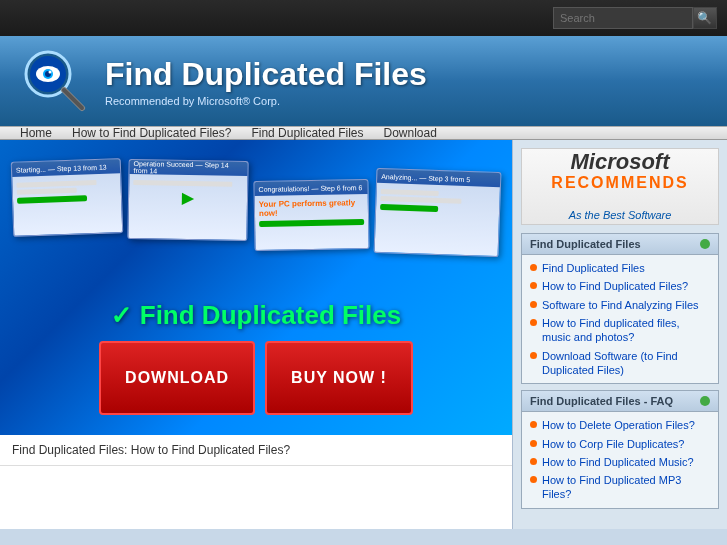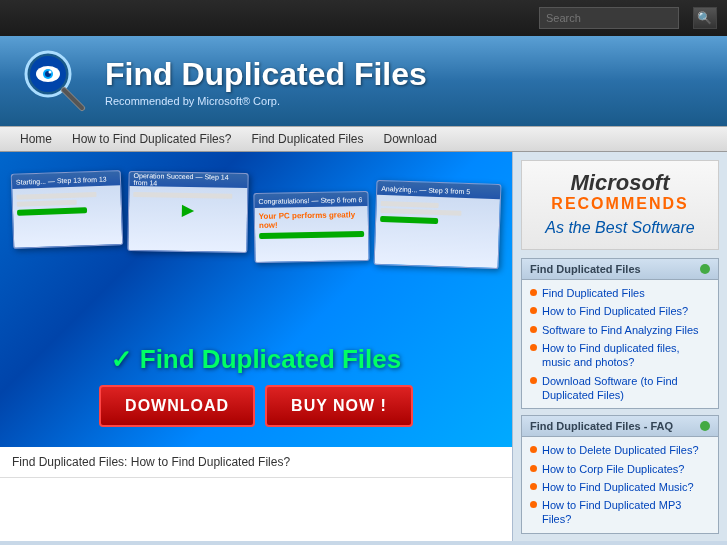--- a/index.html
+++ b/index.html
@@ -16,21 +16,20 @@
       background: linear-gradient(to bottom, #2a2a2a, #1a1a1a);
       height: 36px;
       display: flex;
       align-items: center;
       justify-content: flex-end;
       padding-right: 10px;
     }
     .search-container {
       display: flex;
       align-items: center;
-      gap: 14px;
     }
     .search-input {
       width: 140px;
       height: 22px;
       border: 1px solid #555;
       background: #3a3a3a;
       color: #ccc;
       font-size: 11px;
       padding: 0 6px;
       outline: none;
@@ -72,21 +71,21 @@
       font-size: 11px;
       color: #cce4ff;
       margin-top: 2px;
     }
 
     
     .nav-bar {
       background: linear-gradient(to bottom, #f0f0f0, #d8d8d8);
       border-top: 1px solid #aaa;
       border-bottom: 1px solid #999;
-      height: 26px;
+      height: 14px;
       display: flex;
       align-items: center;
       padding: 6px 10px;
     }
     .nav-item {
       font-size: 12px;
       color: #333;
       padding: 0 10px;
       height: 30px;
       line-height: 30px;
@@ -188,21 +187,21 @@
       border-radius: 4px;
       cursor: pointer;
       text-transform: uppercase;
       letter-spacing: 1px;
     }
     .btn-buynow {
       background: linear-gradient(to bottom, #dd2222, #aa0000);
       color: #fff;
       font-size: 16px;
       font-weight: bold;
-      padding: 10px 24px;
+      padding: 26px 24px;
       border: 2px solid #ff4444;
       border-radius: 4px;
       cursor: pointer;
       text-transform: uppercase;
       letter-spacing: 1px;
     }
 
     
     .below-hero {
       padding: 8px 12px;
@@ -218,43 +217,43 @@
       border-left: 1px solid #aabbd0;
       overflow-y: auto;
       flex-shrink: 0;
     }
 
     
     .ms-recommends {
       background: linear-gradient(to bottom, #f8f8f8, #e8e8e8);
       border: 1px solid #ccc;
       margin: 8px;
-      padding: 10px;
+      padding: 1px;
       text-align: center;
     }
     .ms-logo {
       font-size: 22px;
       font-weight: bold;
       color: #333;
       font-style: italic;
       line-height: 1.1;
     }
     .ms-logo span.ms-color {
       color: #ff6600;
       font-size: 16px;
       font-weight: bold;
       font-style: normal;
       display: block;
       letter-spacing: 2px;
     }
     .ms-tagline {
-      font-size: 16px;
+      font-size: 11px;
       color: #0055aa;
       font-style: italic;
-      margin-top: 4px;
+      margin-top: 16px;
       line-height: 1.4;
     }
 
     
     .sidebar-section {
       margin: 6px 8px;
     }
     .sidebar-section-header {
       background: linear-gradient(to bottom, #d0e0f0, #b8cce0);
       border: 1px solid #99aabb;
@@ -453,21 +452,21 @@
     </div>
 
     <div class="sidebar-section">
       <div class="sidebar-section-header">
         <span>Find Duplicated Files - FAQ</span>
         <span class="green-dot"></span>
       </div>
       <div class="sidebar-links">
         <div class="sidebar-link">
           <span class="orange-dot"></span>
-          <span>How to Delete Duplicated Files?</span>
+          <span>How to Delete Operation Files?</span>
         </div>
         <div class="sidebar-link">
           <span class="orange-dot"></span>
           <span>How to Corp File Duplicates?</span>
         </div>
         <div class="sidebar-link">
           <span class="orange-dot"></span>
           <span>How to Find Duplicated Music?</span>
         </div>
         <div class="sidebar-link">

